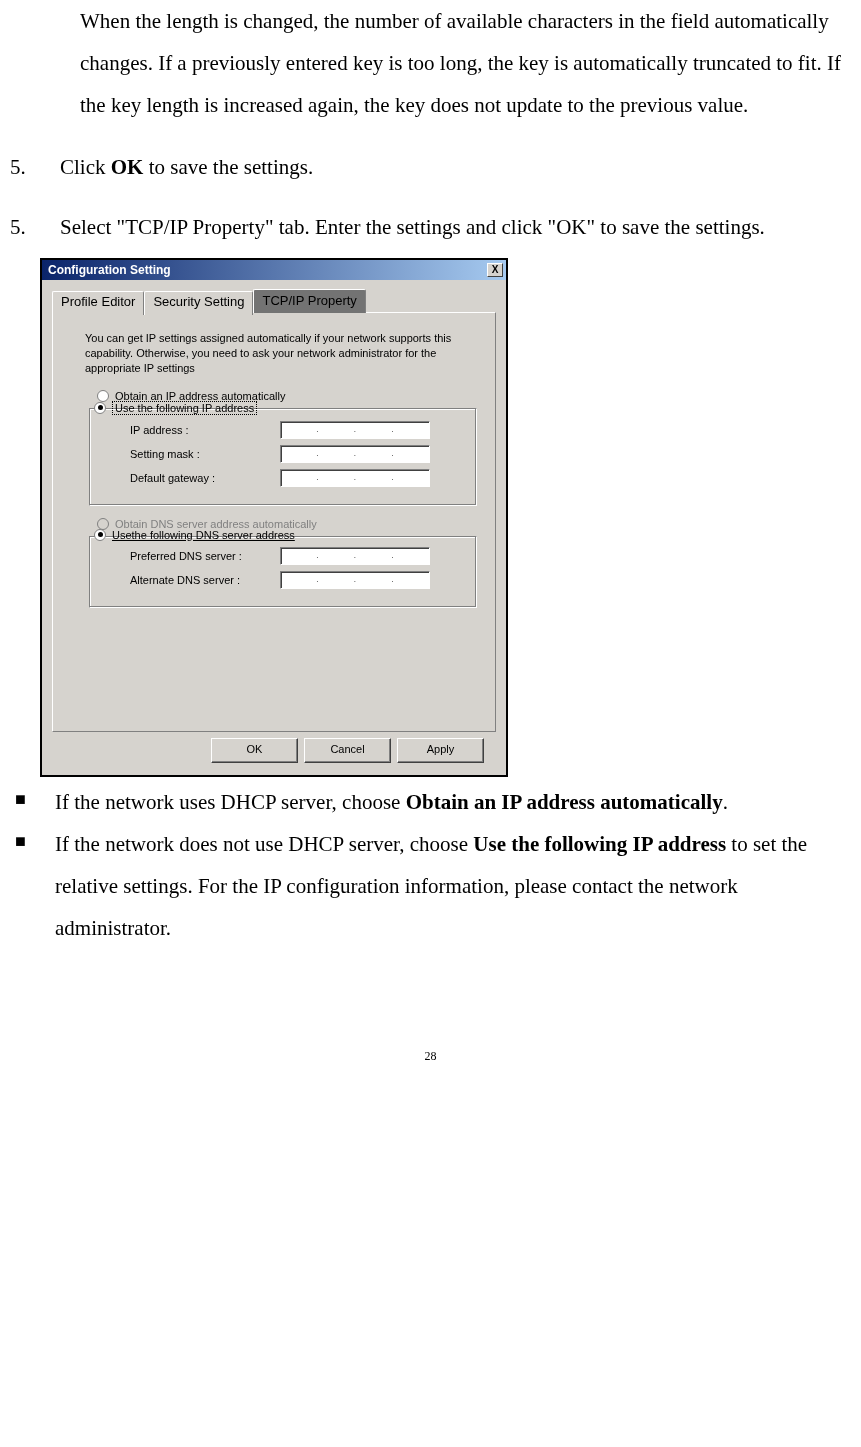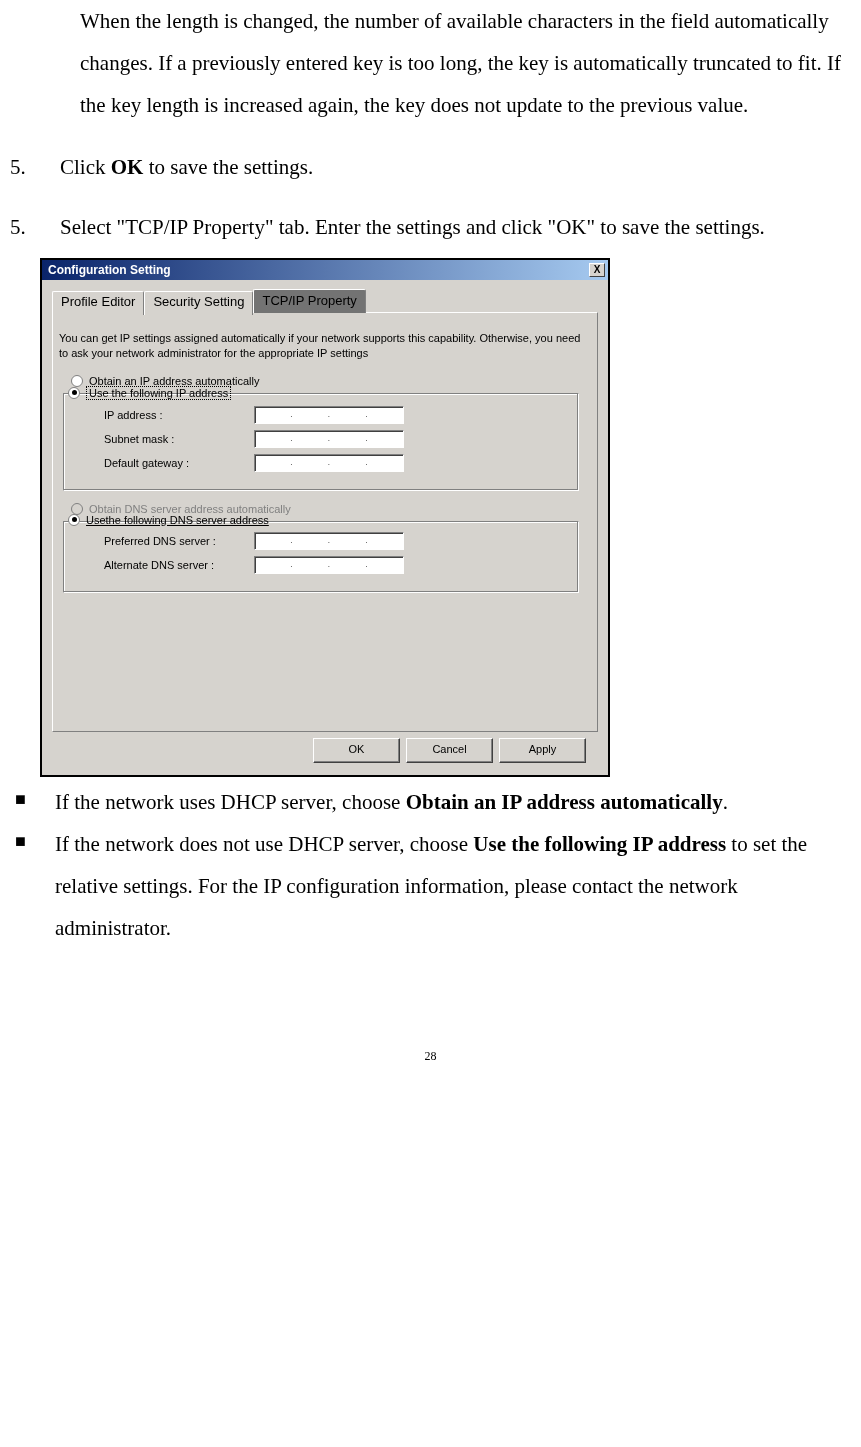--- a/index.html
+++ b/index.html
@@ -52,21 +52,21 @@
   .page-number {
     text-align: center;
     font-size: 12px;
     margin-top: 100px;
   }
 
   
   .dialog-wrap {
     margin: 6px 0 4px 30px;
     border: 2px solid #000;
-    width: 570px;
+    width: 468px;
     font-family: Tahoma, Arial, sans-serif;
     font-size: 11px;
     background: #d6d3ce;
     box-sizing: border-box;
   }
   .titlebar {
     background: linear-gradient(to right, #0a246a, #a6caf0);
     color: #fff;
     font-weight: bold;
     font-size: 12px;
@@ -120,21 +120,21 @@
   }
   .tab.active {
     background: #737373;
     padding-bottom: 5px;
     z-index: 3;
   }
   .tab-panel {
     border: 1px solid #fff;
     border-right-color: #808080;
     border-bottom-color: #808080;
-    padding: 18px 14px 20px 6px;
+    padding: 18px 14px 20px 32px;
     background: #d6d3ce;
     position: relative;
     z-index: 1;
     height: 420px;
     box-sizing: border-box;
   }
   .panel-text {
     color: #000;
     font-size: 11px;
     line-height: 1.35;
@@ -281,21 +281,21 @@
           </div>
           <div class="field-row">
             <span class="field-label">IP address :</span>
             <span class="ip-input">
                 <span class="ip-dot">.</span>
                 <span class="ip-dot">.</span>
                 <span class="ip-dot">.</span>
               </span>
           </div>
           <div class="field-row">
-            <span class="field-label">Subnet mask :</span>
+            <span class="field-label">Setting mask :</span>
             <span class="ip-input">
                 <span class="ip-dot">.</span>
                 <span class="ip-dot">.</span>
                 <span class="ip-dot">.</span>
               </span>
           </div>
           <div class="field-row">
             <span class="field-label">Default gateway :</span>
             <span class="ip-input">
                 <span class="ip-dot">.</span>

